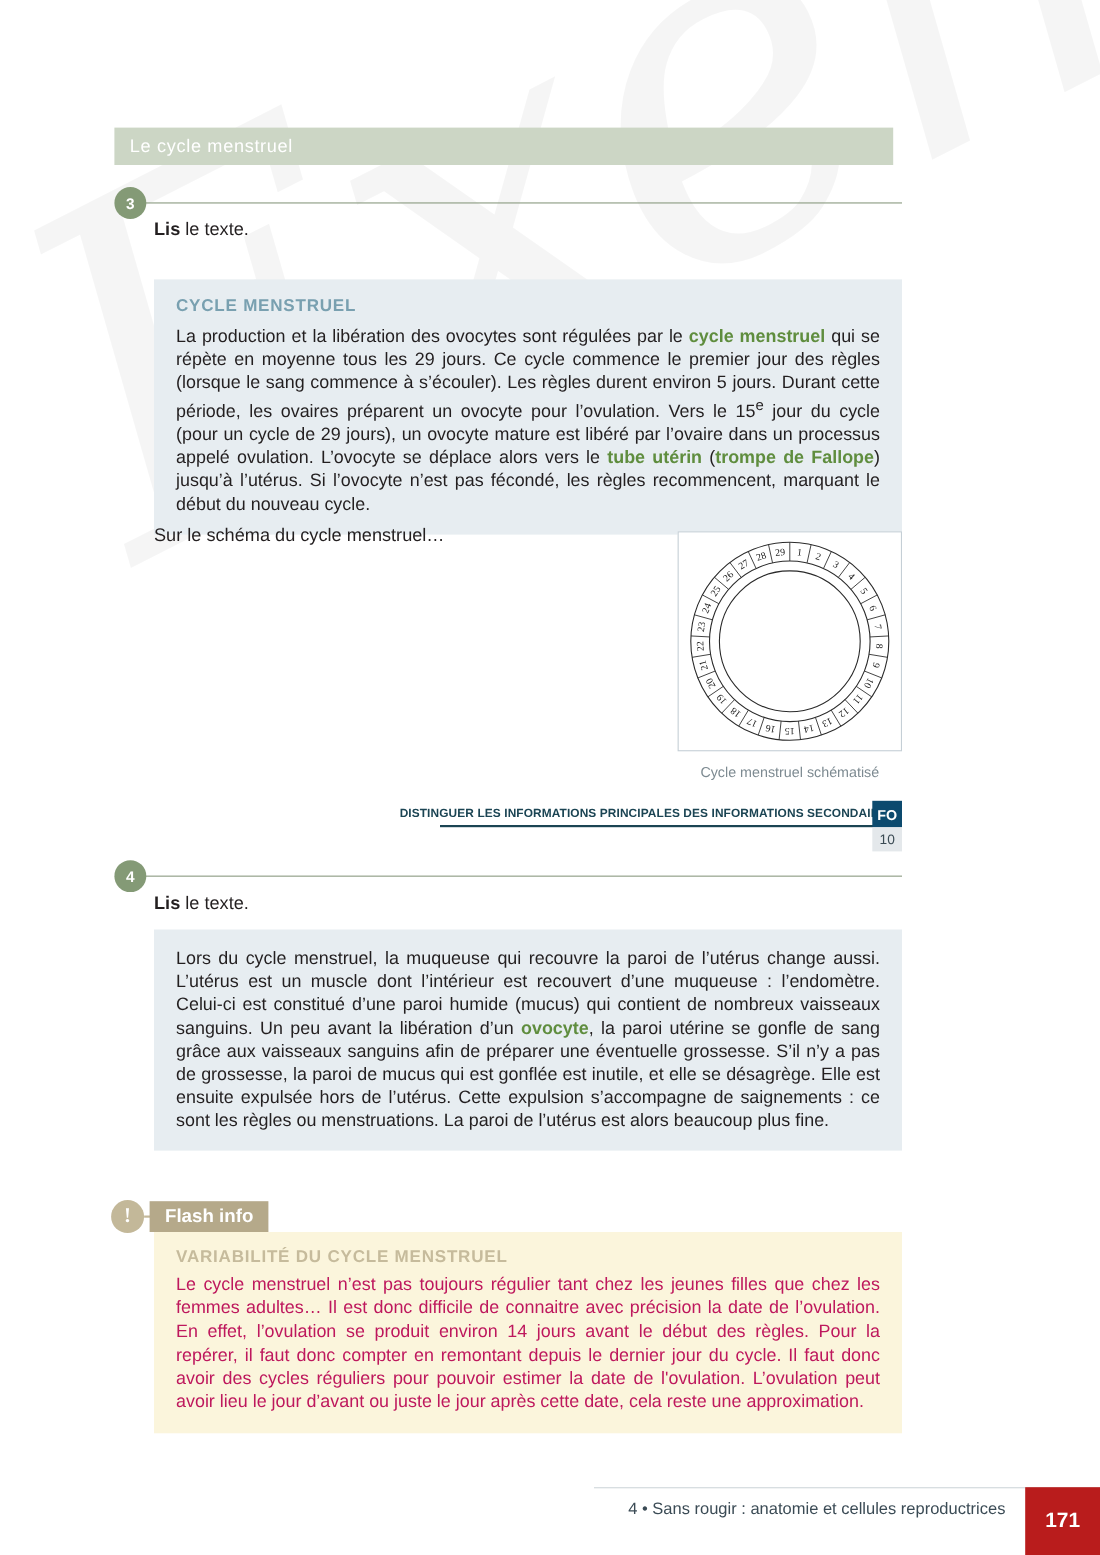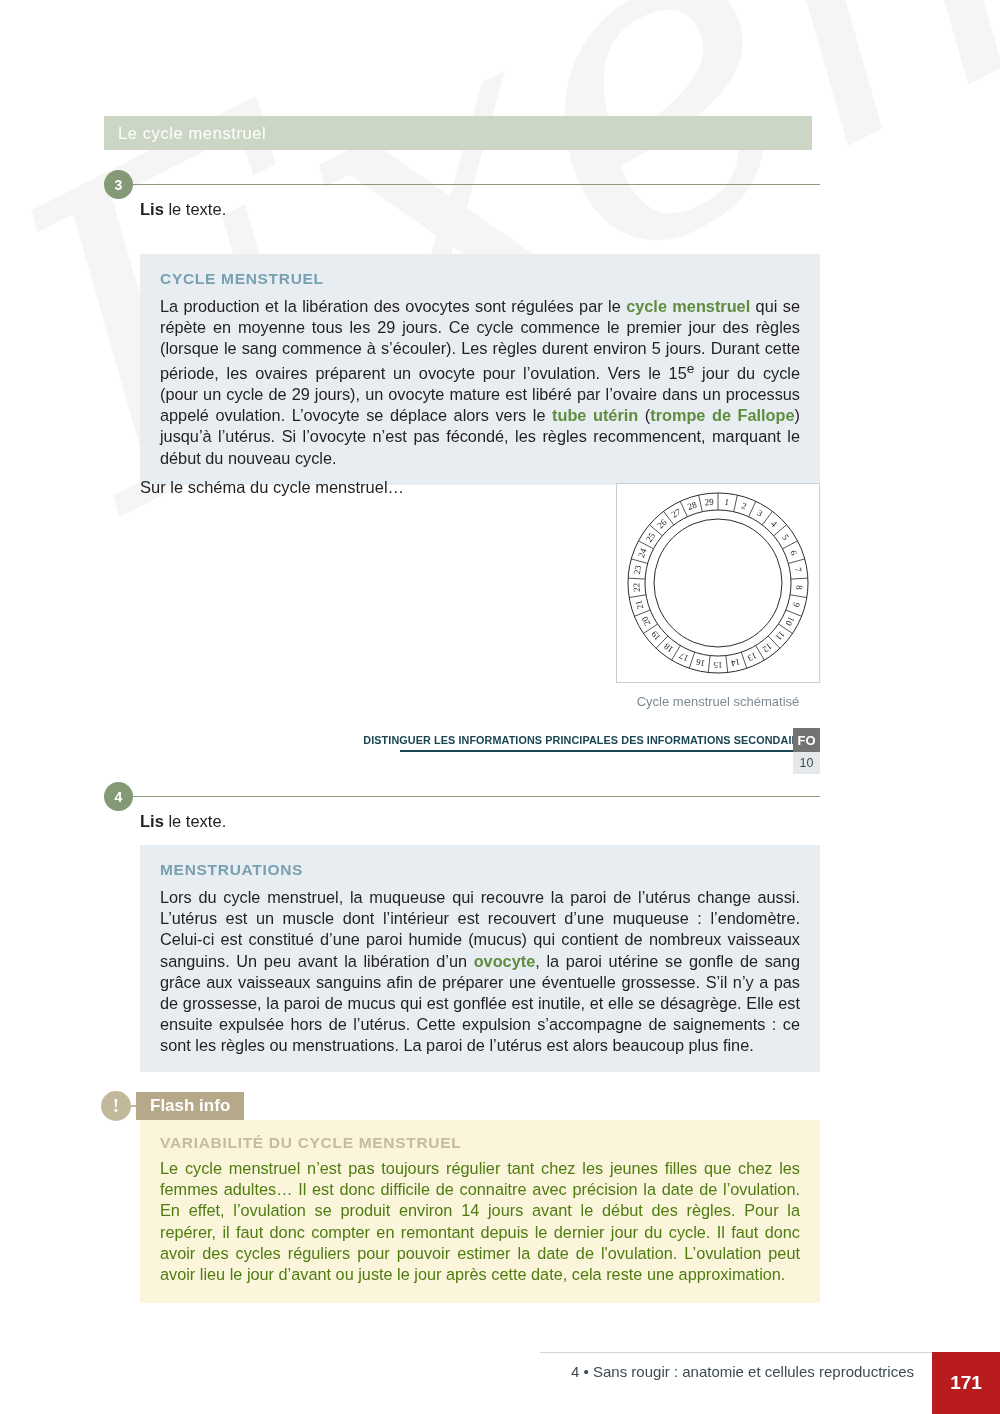--- a/index.html
+++ b/index.html
@@ -123,21 +123,21 @@
     display:flex; align-items:center; justify-content:flex-end;
   }
   .competency-label {
     font-size:10.8px; font-weight:bold; letter-spacing:0.1px;
     color:#1b4453; text-transform:uppercase;
     padding-right:6px; white-space:nowrap;
   }
   .competency-code {
     position:absolute; left:793px; top:728px;
     width:27px; height:24px;
-    background:#737373; color:#fff;
+    background:#0c4a6e; color:#fff;
     font-size:13px; font-weight:bold;
     display:flex; align-items:center; justify-content:center;
   }
   .competency-num {
     position:absolute; left:793px; top:752px;
     width:27px; height:22px;
     background:#e4e8eb; color:#3a4a53;
     font-size:12.5px;
     display:flex; align-items:center; justify-content:center;
   }
@@ -167,21 +167,21 @@
     width:680px;
     background:#fbf5dc;
     padding:14px 20px 18px 20px;
   }
   .flash-title {
     font-size:15.5px; font-weight:bold; letter-spacing:0.7px;
     color:#c6bb9c; margin-bottom:6px;
   }
   .flash-body {
     font-size:16.3px; line-height:1.30; text-align:justify;
-    color:#4d7c0f;
+    color:#be185d;
   }
 
   
   .footer-rule {
     position:absolute; left:540px; top:1352px;
     width:460px; height:1px; background:#cfd6da;
   }
   .footer-text {
     position:absolute; right:86px; top:1363px;
     font-size:15px; color:#3b4b55;
@@ -296,21 +296,20 @@
   <div class="competency-code">FO</div>
   <div class="competency-num">10</div>
 
   <div class="ex-head" style="top:782px; height:60px;">
     <div class="ex-rule"></div>
     <div class="ex-bullet">4</div>
     <div class="ex-instruction"><b>Lis</b><span> le texte.</span></div>
   </div>
 
   <div class="infobox" style="left:140px; top:845px; width:680px;">
-    <div class="infobox-title">MENSTRUATIONS</div>
     <div class="infobox-body"><span>Lors du cycle menstruel, la muqueuse qui recouvre la paroi de l’utérus change aussi. L’utérus est un muscle dont l’intérieur est recouvert d’une muqueuse : l’endomètre. Celui-ci est constitué d’une paroi humide (mucus) qui contient de nombreux vaisseaux sanguins. Un peu avant la libération d’un </span><span class="hl-green">ovocyte</span><span>, la paroi utérine se gonfle de sang grâce aux vaisseaux sanguins afin de préparer une éventuelle grossesse. S’il n’y a pas de grossesse, la paroi de mucus qui est gonflée est inutile, et elle se désagrège. Elle est ensuite expulsée hors de l’utérus. Cette expulsion s’accompagne de saignements : ce sont les règles ou menstruations. La paroi de l’utérus est alors beaucoup plus fine.</span></div>
   </div>
 
   <div class="flash-icon">!</div>
   <div class="flash-connector"></div>
   <div class="flash-tab">Flash info</div>
   <div class="flash-box">
     <div class="flash-title">VARIABILITÉ DU CYCLE MENSTRUEL</div>
     <div class="flash-body">Le cycle menstruel n’est pas toujours régulier tant chez les jeunes filles que chez les femmes adultes… Il est donc difficile de connaitre avec précision la date de l’ovulation. En effet, l’ovulation se produit environ 14 jours avant le début des règles. Pour la repérer, il faut donc compter en remontant depuis le dernier jour du cycle. Il faut donc avoir des cycles réguliers pour pouvoir estimer la date de l'ovulation. L’ovulation peut avoir lieu le jour d’avant ou juste le jour après cette date, cela reste une approximation.</div>
   </div>

